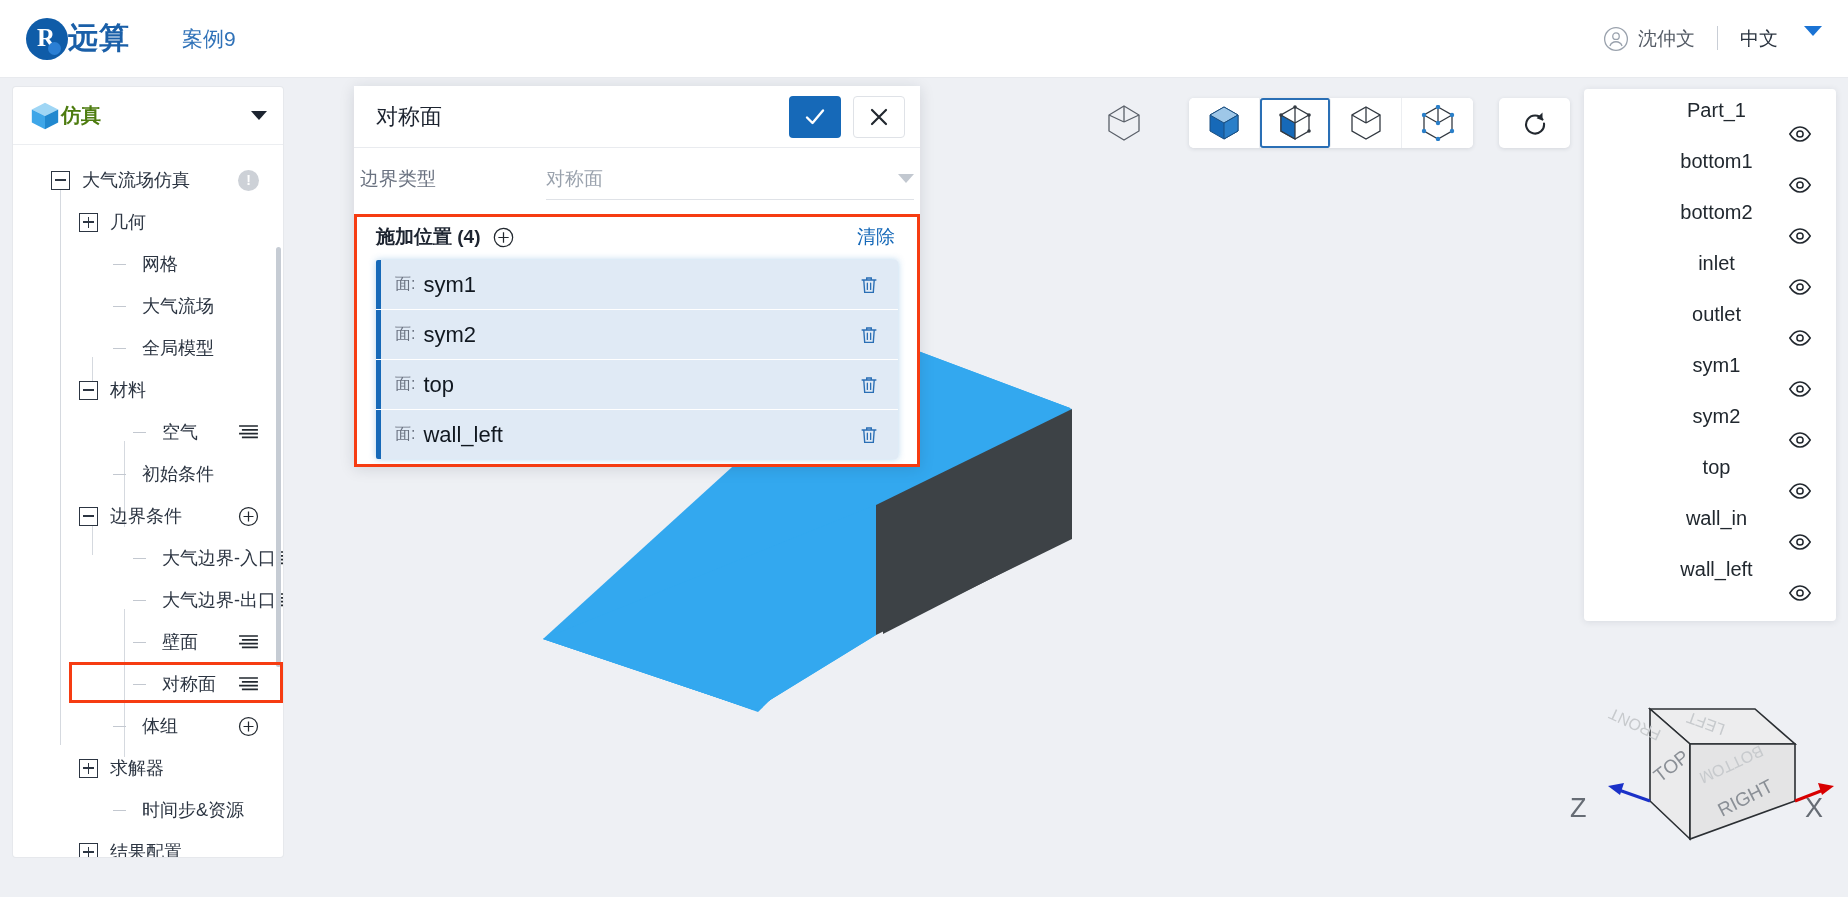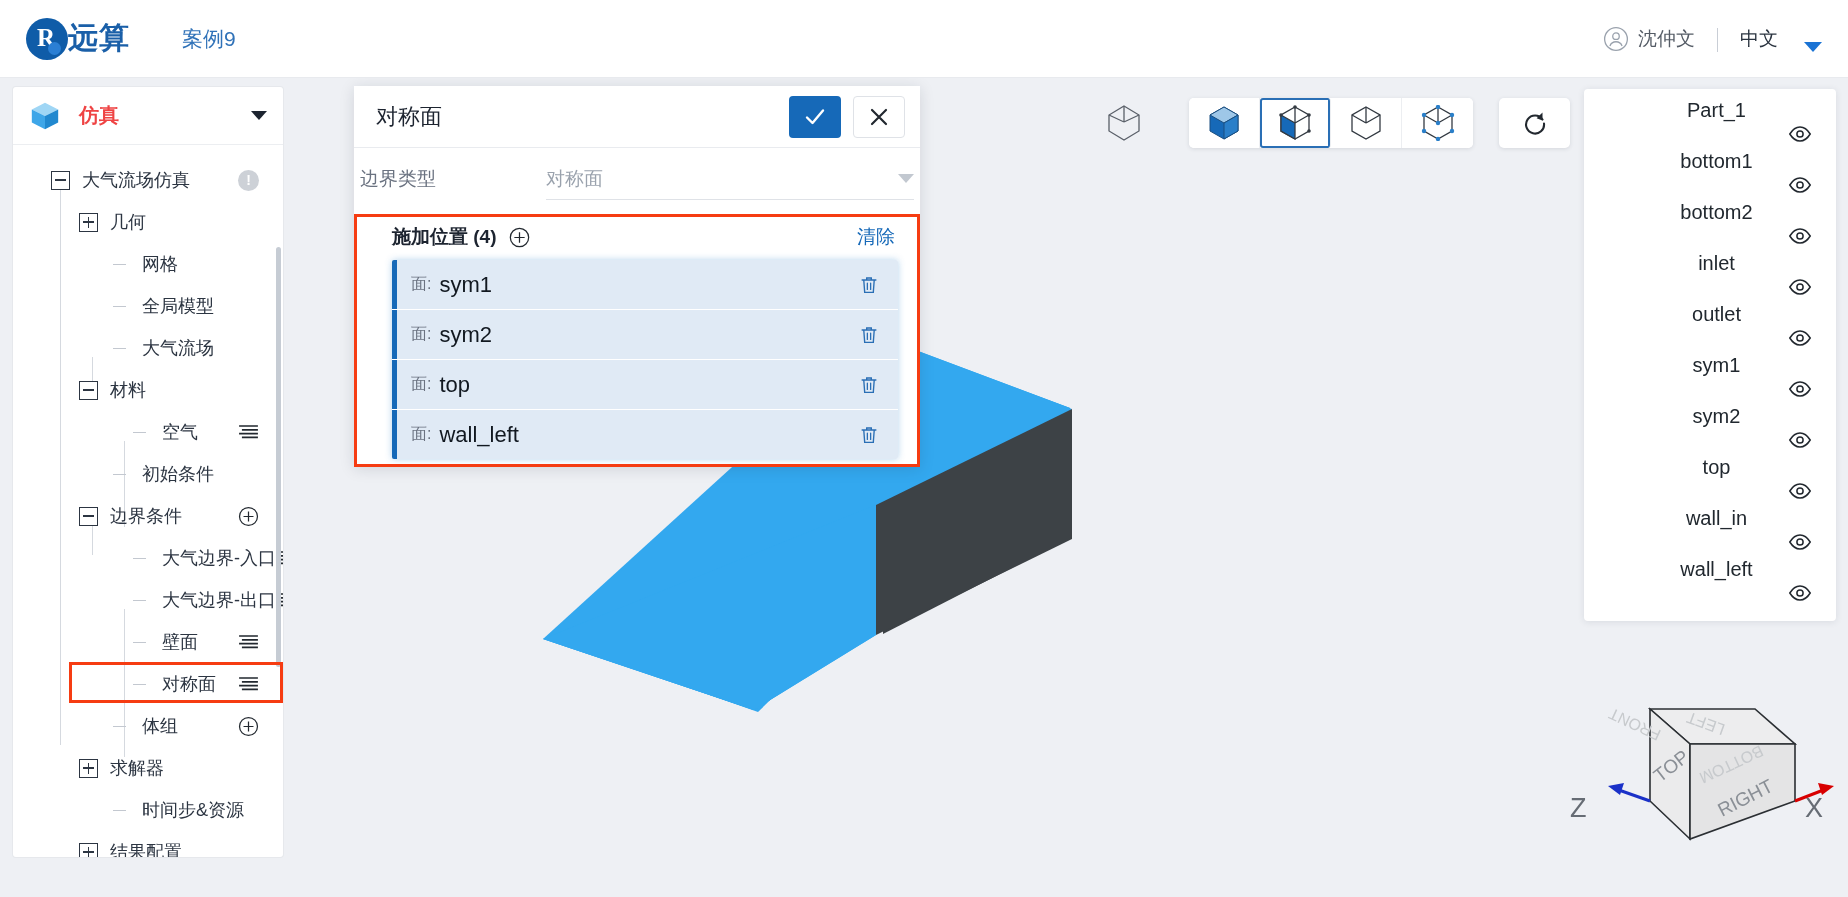--- a/index.html
+++ b/index.html
@@ -37,21 +37,21 @@
   }
   .brand-name {
     margin-left: 0; font-size: 30px; font-weight: 700;
     color: #1a5fa8; letter-spacing: 1px;
   }
   .case-title {
     margin-left: 52px; font-size: 21px; color: #3072b8; font-weight: 400;
   }
   .topbar-right {
     margin-left: auto; margin-right: 26px;
-    display: flex; align-items: flex-end; gap: 0;
+    display: flex; align-items: flex-start; gap: 0;
   }
   .user-chip { display:flex; align-items:center; gap:9px; color:#555c66; font-size:19px; }
   .avatar-ic { width: 26px; height: 26px; flex:none; }
   .tb-divider { width:1px; height:24px; background:#c9ced6; margin: 0 22px; }
   .lang { font-size:19px; color:#2b3440; }
   .lang-caret {
     margin-left: 26px; width:0;height:0;
     border-left:9px solid transparent; border-right:9px solid transparent;
     border-top:10px solid #1a73d4;
   }
@@ -65,21 +65,21 @@
     box-shadow: 0 0 0 1px #e6e8ec;
     overflow: hidden;
   }
   .sb-header {
     height: 58px; display:flex; align-items:center;
     border-bottom: 1px solid #eceef1; padding: 0 16px;
   }
   .cube3d {
     width: 32px; height: 32px; flex:none;
   }
-  .sb-title { margin-left: 18px; font-size:20px; font-weight:700; color:#ef4444; }
+  .sb-title { font-size:20px; font-weight:700; color:#4d7c0f; }
   .sb-caret {
     margin-left:auto; width:0;height:0;
     border-left:8px solid transparent;border-right:8px solid transparent;
     border-top:9px solid #1d2430;
   }
   .sb-tree { padding: 14px 12px 0 0; position: relative; height: 712px; }
 
   .tnode {
     position: relative; display:flex; align-items:center;
     height: 42px; padding-right: 12px;
@@ -174,21 +174,21 @@
     margin-left:auto; width:0;height:0;
     border-left:8px solid transparent;border-right:8px solid transparent;
     border-top:9px solid #c2c8d0;
   }
 
   .redbox-dlg {
     position:absolute; left: 0px; top: 0px; right: 0px; bottom: 0px;
     border: 3px solid #f63c12; pointer-events:none; z-index:5;
   }
 
-  .picks-wrap { position:relative; margin: 4px 0 0 0; padding: 0 0 8px 16px; }
+  .picks-wrap { position:relative; margin: 4px 0 0 0; padding: 0 0 8px 0; }
   .picks-head {
     display:flex; align-items:center; height: 46px; padding: 0 25px 0 22px;
   }
   .picks-title { font-size:19px; font-weight:700; color:#1d2430; }
   .picks-add { margin-left: 12px; width:21px;height:21px; cursor:pointer; }
   .picks-clear {
     margin-left:auto; font-size:19px; color:#1669b8; cursor:pointer;
   }
   .picks-list {
     margin: 0 22px; box-shadow: 0 0 7px rgba(90,160,215,0.45);
@@ -491,26 +491,26 @@
         <span class="tlabel">几何</span>
       </div>
       <div class="tnode lvl2">
         <span class="trow-hl"></span>
         <span class="branch"></span>
         <span class="tlabel">网格</span>
       </div>
       <div class="tnode lvl2">
         <span class="trow-hl"></span>
         <span class="branch"></span>
+        <span class="tlabel">大气流场</span>
+      </div>
+      <div class="tnode lvl2">
+        <span class="trow-hl"></span>
+        <span class="branch"></span>
         <span class="tlabel">全局模型</span>
-      </div>
-      <div class="tnode lvl2">
-        <span class="trow-hl"></span>
-        <span class="branch"></span>
-        <span class="tlabel">大气流场</span>
       </div>
       <div class="tnode lvl1">
         <span class="trow-hl"></span>
         <span class="expander"></span>
         <span class="tlabel">材料</span>
       </div>
       <div class="tnode lvl3">
         <span class="trow-hl"></span>
         <span class="branch"></span>
         <span class="tlabel">空气</span>

